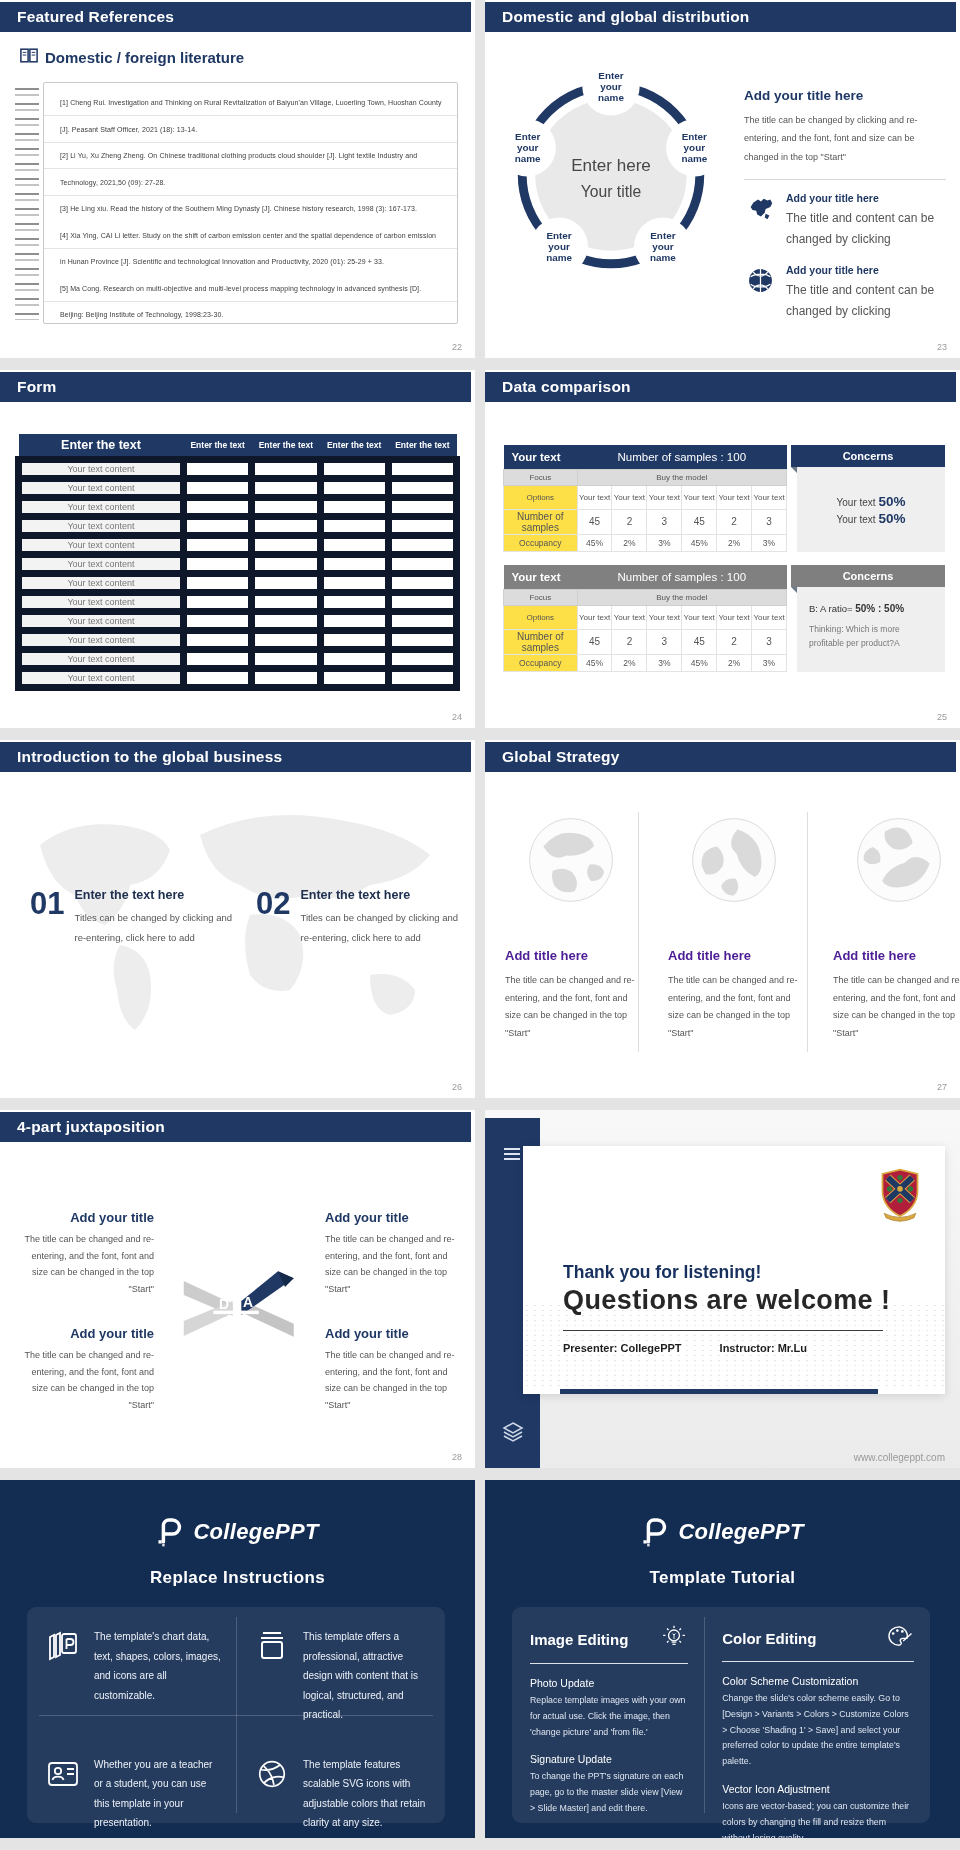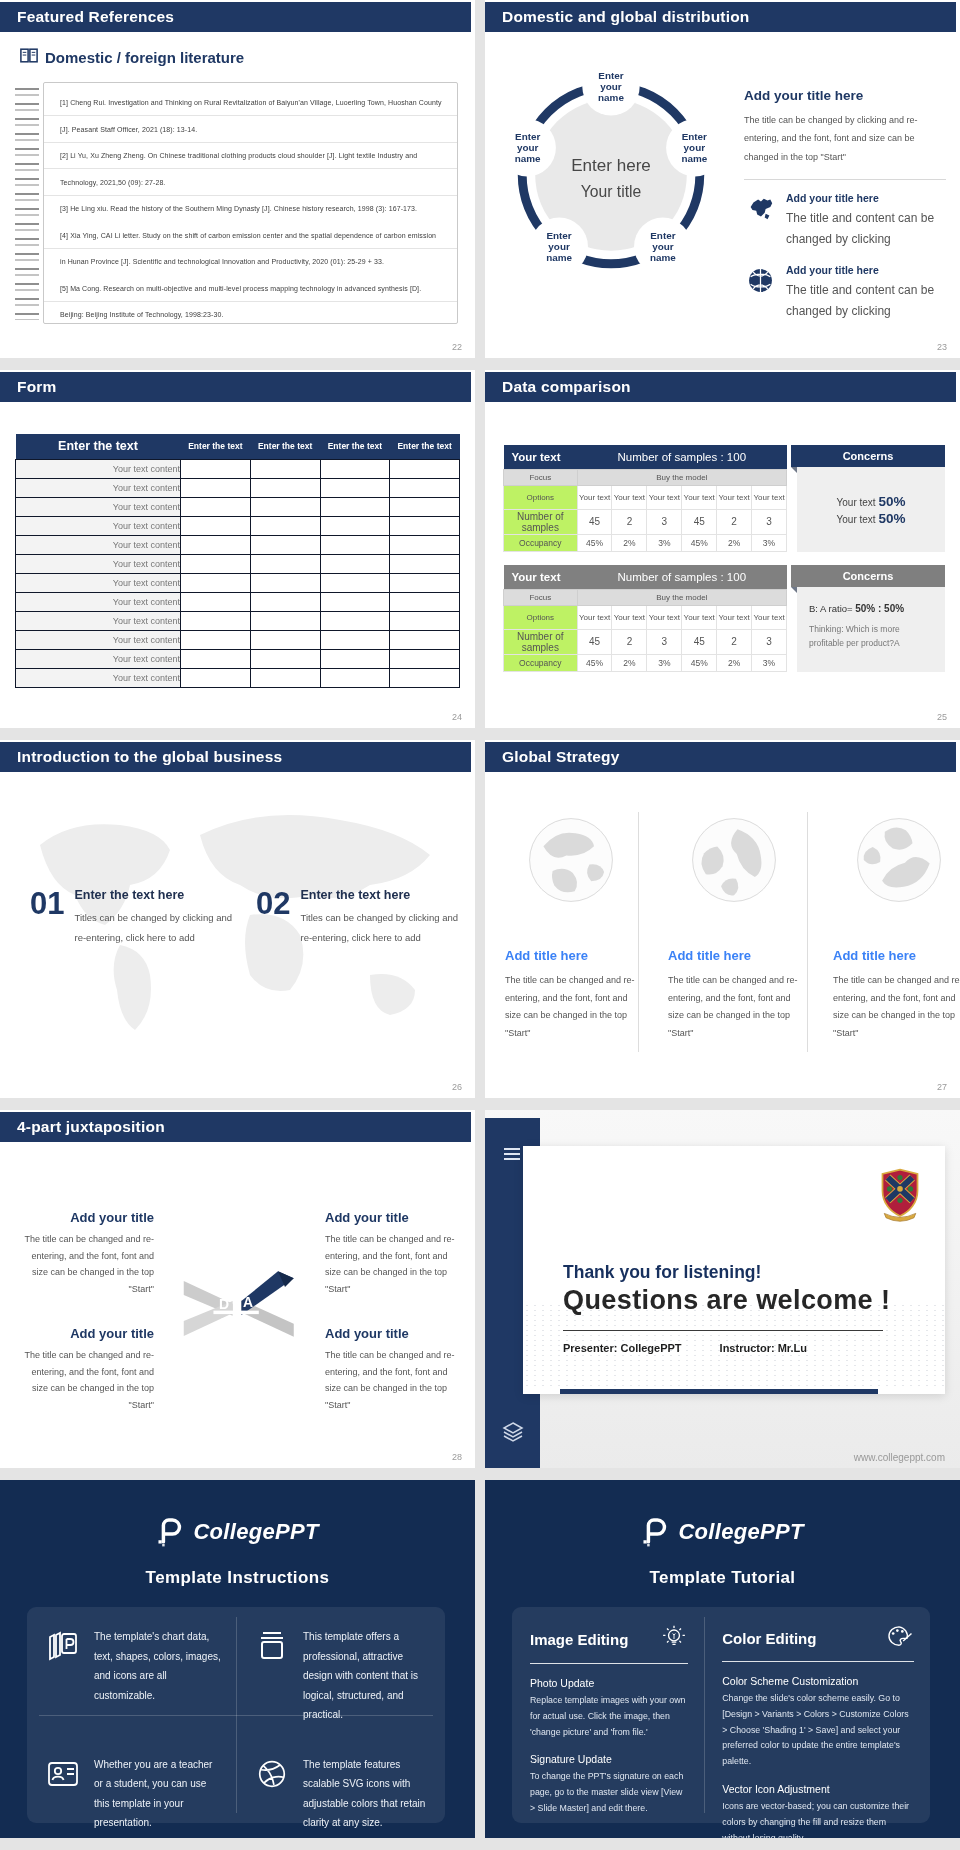--- a/index.html
+++ b/index.html
@@ -29,34 +29,34 @@
   .dist-div { border-top:1px solid #d8d8d8; margin:13px 0 12px; }
   .dist-item { display:flex; gap:10px; margin-bottom:14px; }
   .dist-item .dicon { width:32px; flex:0 0 32px; display:flex; justify-content:center; padding-top:3px; }
   .dist-item h4 { color:#1f3864; font-size:10.5px; margin-bottom:4px; }
   .dist-item p { font-size:12px; color:#555; line-height:1.75; }
 
   
   .form-table { position:absolute; left:15px; top:64px; width:445px; border-collapse:collapse; }
   .form-table th { background:#1f3864; color:#fff; height:25px; font-size:8.5px; }
   .form-table th.main { font-size:12.5px; width:165px; }
-  .form-table td { height:19px; border:1px solid #0f172a; font-size:9px; color:#777; text-align:right; }
+  .form-table td { height:19px; border:7px solid #0f172a; font-size:9px; color:#777; text-align:center; }
   .form-table td.c1 { background:#f3f3f3; }
 
   
   .dc-table { position:absolute; left:18px; width:284px; border-collapse:collapse; table-layout:fixed; }
   .dc-table td { border:1px solid #e3e3e3; text-align:center; font-size:8px; color:#555; padding:1px; }
   .dc-table tr.hd td { border:none; color:#fff; }
   .dc-table tr.hd td.corner { text-align:left; padding-left:8px; font-weight:bold; font-size:11.5px; }
   .dc-table tr.hd td.htitle { font-size:11.5px; }
   .dc-table tr.hd.navy td { background:#1f3864; }
   .dc-table tr.hd.gray td { background:#808080; }
   .dc-table tr.hd td { height:24px; }
   .dc-table tr.focus td { background:#dcdcdc; height:16px; border-color:#cfcfcf; }
-  .dc-table td.lab { background:#bef264; }
+  .dc-table td.lab { background:#fde047; }
   .dc-table tr.opts td { height:24px; }
   .dc-table tr.nums td { height:25px; font-size:10px; }
   .dc-table tr.occ td { height:17px; font-size:8.5px; }
   .concern { position:absolute; left:312px; width:148px; height:107px; }
   .concern .chead { position:relative; height:22px; color:#fff; font-weight:bold; font-size:11px;
     text-align:center; line-height:22px; margin-left:-6px; }
   .concern .chead.navy { background:#1f3864; } .concern .chead.gray { background:#7f7f7f; }
   .concern .chead::after { content:""; position:absolute; left:0; top:100%; border-top:6px solid #111f3a;
     border-left:6px solid transparent; opacity:.6; }
   .concern .cbody { background:#efefef; height:85px; padding:10px 12px; }
@@ -69,21 +69,21 @@
 
   
   .gb-item { position:absolute; display:flex; gap:10px; top:148px; }
   .gb-num { font-size:31px; font-weight:800; color:#1f3864; line-height:1; }
   .gb-txt h4 { font-size:12.5px; color:#203050; margin-bottom:6px; }
   .gb-txt p { font-size:9.5px; color:#555; line-height:2.15; width:160px; }
 
   
   .gs-col { position:absolute; top:74px; width:132px; }
   .gs-col .globe { display:flex; justify-content:center; margin-bottom:42px; }
-  .gs-col h4 { font-size:13px; color:#3b82f6; margin-bottom:9px; }
+  .gs-col h4 { font-size:13px; color:#4c1d95; margin-bottom:9px; }
   .gs-col p { font-size:9px; color:#555; line-height:1.95; }
   .gs-div { position:absolute; top:72px; height:240px; width:1px; background:#ddd; }
 
   
   .jx-block { position:absolute; width:140px; }
   .jx-block h4 { font-size:13px; color:#1f3864; margin-bottom:6px; }
   .jx-block p { font-size:9px; color:#555; line-height:1.85; }
   .jx-right { text-align:right; } .jx-left { text-align:left; }
 
   
@@ -584,21 +584,21 @@
 
   <div class="slide dark">
     <div class="logo-row">
       <svg width="28" height="32" viewBox="0 0 34 38">
         <path d="M9 31 V11 a6.5 6.5 0 0 1 6.5 -6.5 h4.5 a8.5 8.5 0 0 1 0 17 h-11" fill="none" stroke="#fff" stroke-width="4.2" stroke-linecap="round" stroke-linejoin="round"></path>
         <rect x="3" y="29" width="4" height="4" fill="#fff"></rect>
           <rect x="7.5" y="33.5" width="3" height="3" fill="#fff" opacity=".85"></rect>
       </svg>
       <span class="logo-text">CollegePPT</span>
     </div>
-    <div class="dark-sub">Template Instructions</div>
+    <div class="dark-sub">Replace Instructions</div>
     <div class="panel">
       <div class="ins-grid">
         <div class="ins-cell">
           <span class="iic">
             <svg width="36" height="34" viewBox="0 0 36 34">
                 <g fill="none" stroke="#fff" stroke-width="1.8">
                   <path d="M5 8 l4 -2 v22 l-4 2 Z"></path>
                   <path d="M11 6 l4 -2 v22 l-4 2 Z"></path>
                   <rect x="17" y="5" width="14" height="19" rx="2"></rect>
                   <path d="M21.5 10 h4 a3 3 0 0 1 0 6 h-4 v4 M21.5 10 v6"></path>

